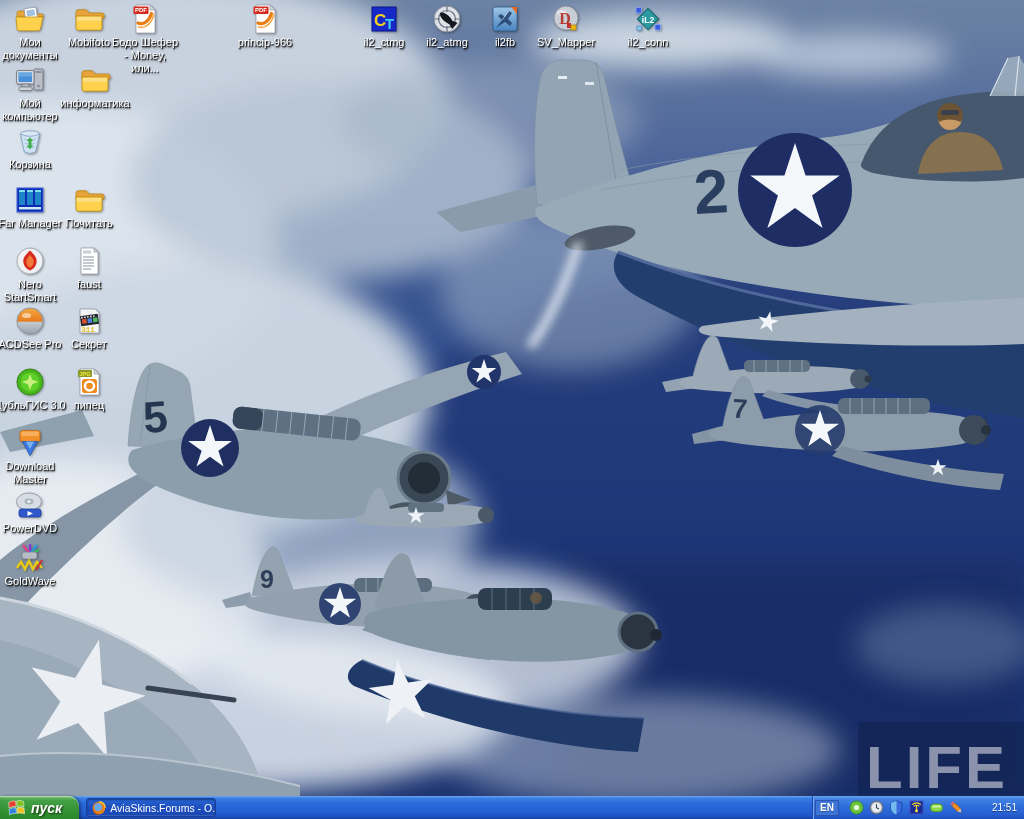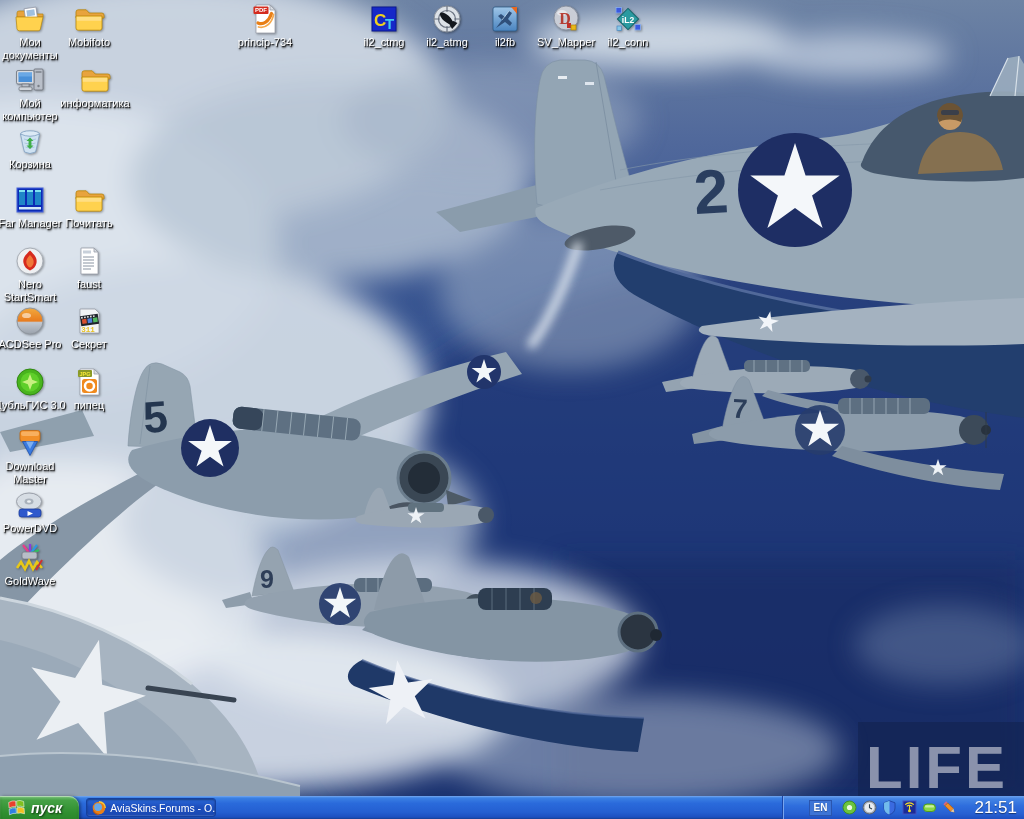--- a/index.html
+++ b/index.html
@@ -21,27 +21,27 @@
      box-shadow:inset 0 1px 1px rgba(255,255,255,.5),inset 0 -2px 3px rgba(0,40,0,.25),2px 0 3px rgba(0,0,0,.35);
      color:#fff;font-style:italic;font-weight:bold;font-size:14px;
      text-shadow:1px 1px 2px rgba(0,0,0,.65);cursor:pointer;}
   .task{margin:2px 0 2px 7px;height:19px;width:130px;display:flex;align-items:center;gap:4px;
      padding:0 5px;box-sizing:border-box;
      background:linear-gradient(180deg,#2a68d8,#1d4fbe 45%,#1a48b2);
      border:1px solid #15409e;border-radius:3px;
      box-shadow:inset 0 1px 2px rgba(0,0,0,.4),inset 0 -1px 1px rgba(255,255,255,.15);
      color:#fff;font-size:10.5px;white-space:nowrap;overflow:hidden;cursor:pointer;}
   .task svg{flex:0 0 auto;}
-  #tray{margin-left:auto;display:flex;align-items:center;gap:5px;padding:0 7px 0 26px;
+  #tray{margin-left:auto;display:flex;align-items:center;gap:5px;padding:0 7px 0 2px;
      background:linear-gradient(180deg,#6ba0ec 0%,#4485e4 12%,#2f6edd 42%,#2760d2 78%,#1d4fc0 100%);
      border-left:1px solid #1a46a8;box-shadow:inset 1px 0 0 #79a5ee;}
   .lang{background:#3d74d6;border:1px solid #2a55ae;color:#fff;font-size:10px;font-weight:bold;
      padding:1px 4px 2px 4px;margin-right:5px;cursor:pointer;text-shadow:0 1px 1px rgba(0,0,0,.3);}
   .tico{width:15px;height:15px;display:block;cursor:pointer;}
-  .clock{color:#fff;font-size:17px;margin-left:12px;text-shadow:0 1px 1px rgba(0,0,0,.45);cursor:pointer;}
+  .clock{color:#fff;font-size:10px;margin-left:23px;text-shadow:0 1px 1px rgba(0,0,0,.45);cursor:pointer;}
 </style>
 </head>
 <body>
 
 <svg width="0" height="0" style="position:absolute" aria-hidden="true">
   <defs>
     <symbol id="sym-folder" viewBox="0 0 32 32">
       <path d="M3 9 q0-2.2 2.2-2.2 h8 l3 3.2 h12.6 q2.2 0 2.2 2.2 v2.8 H3 Z" fill="#e8a33d" stroke="#b8860b" stroke-width="0.8"></path>
       <path d="M3 13 h26 v12 q0 2.2-2.2 2.2 H5.2 q-2.2 0-2.2-2.2 Z" fill="#ffd24e" stroke="#b8860b" stroke-width="0.8"></path>
       <path d="M3.8 13.8 h24.4 v4 H3.8 Z" fill="#ffe08a" opacity="0.9"></path>
@@ -398,25 +398,31 @@
       <path d="M7 3 h14 l5 5 v21 H7 Z" fill="#fff" stroke="#9aa0aa" stroke-width="0.8"></path>
       <path d="M21 3 l5 5 h-5 Z" fill="#d8dce2" stroke="#9aa0aa" stroke-width="0.8"></path>
       <rect x="5" y="4" width="14" height="7" rx="1" fill="#8a9a28"></rect>
       <text x="12" y="9.6" font-size="5.5" font-weight="bold" fill="#f8e838" text-anchor="middle" font-family="Liberation Sans, sans-serif">JPG</text>
       <rect x="9" y="13" width="15" height="14" rx="2.5" fill="#f08a1e"></rect>
       <circle cx="16.5" cy="20" r="4.5" fill="none" stroke="#fff" stroke-width="2.5"></circle>
     </svg>
     <div class="dl">пипец</div>
   </div>
 
-  <div class="di" style="left:229px;top:3px">
+  <div class="di" style="left:109px;top:3px">
     <svg class="ic" viewBox="0 0 32 32">
         <use href="#sym-pdf" width="32" height="32"></use>
       </svg>
-    <div class="dl">princip-734</div>
+    <div class="dl">Бодо Шефер - Money, или...</div>
+  </div>
+  <div class="di" style="left:229px;top:3px">
+    <svg class="ic" viewBox="0 0 32 32">
+        <use href="#sym-pdf" width="32" height="32"></use>
+      </svg>
+    <div class="dl">princip-966</div>
   </div>
 
   <div class="di" style="left:348px;top:3px">
     <svg class="ic" viewBox="0 0 32 32">
       <rect x="4" y="4" width="24" height="24" fill="#1628c8" stroke="#0a1890" stroke-width="1"></rect>
       <text x="6" y="23" font-size="17" font-weight="bold" fill="#f0d020" font-family="Liberation Sans, sans-serif">C</text>
       <text x="17" y="26" font-size="15" font-weight="bold" fill="#40c8f0" font-family="Liberation Sans, sans-serif">T</text>
     </svg>
     <div class="dl">il2_ctmg</div>
   </div>
@@ -450,21 +456,21 @@
   <div class="di" style="left:530px;top:3px">
     <svg class="ic" viewBox="0 0 32 32">
       <circle cx="16" cy="15" r="12" fill="#c9cdd6" stroke="#8a92a0" stroke-width="1"></circle>
       <ellipse cx="12" cy="10" rx="5" ry="3" fill="#ffffff" opacity="0.5"></ellipse>
       <text x="15" y="21" font-size="16" font-weight="bold" fill="#b02418" text-anchor="middle" opacity="0.85" font-family="Liberation Serif, serif">D</text>
       <rect x="17" y="20" width="4" height="5" fill="#c03028"></rect>
       <rect x="21" y="22" width="5" height="5" fill="#e8b818" stroke="#b08008" stroke-width="0.7"></rect>
     </svg>
     <div class="dl">SV_Mapper</div>
   </div>
-  <div class="di" style="left:592px;top:3px">
+  <div class="di" style="left:612px;top:3px">
     <svg class="ic" viewBox="0 0 32 32">
       <g transform="rotate(45 16 16)">
           <rect x="8.5" y="8.5" width="15" height="15" fill="#2a9aa0" stroke="#14646a" stroke-width="1"></rect>
         </g>
       <text x="16" y="19.5" font-size="8.5" font-weight="bold" fill="#fff" text-anchor="middle" font-family="Liberation Sans, sans-serif">iL2</text>
       <rect x="4" y="4.5" width="5.5" height="5.5" fill="#3a5ae0" stroke="#8ab0f0" stroke-width="0.8"></rect>
       <rect x="23" y="21.5" width="5.5" height="5.5" fill="#3a5ae0" stroke="#8ab0f0" stroke-width="0.8"></rect>
       <rect x="5" y="23" width="4.5" height="4.5" fill="#88c8e8" stroke="#4a88c0" stroke-width="0.7"></rect>
     </svg>
     <div class="dl">il2_conn</div>

